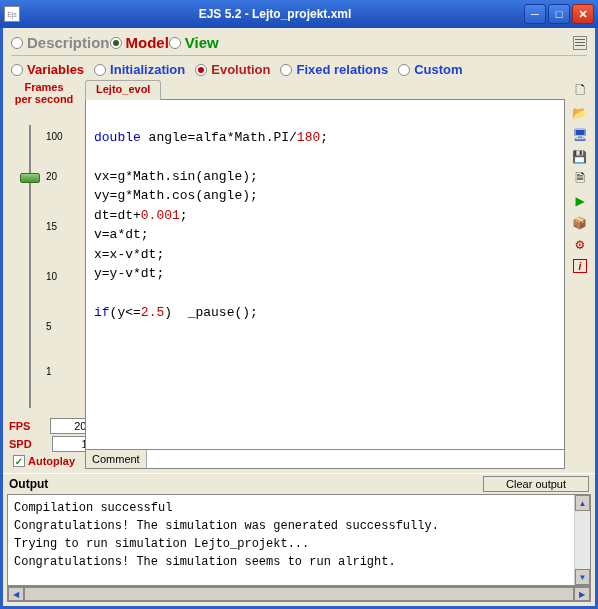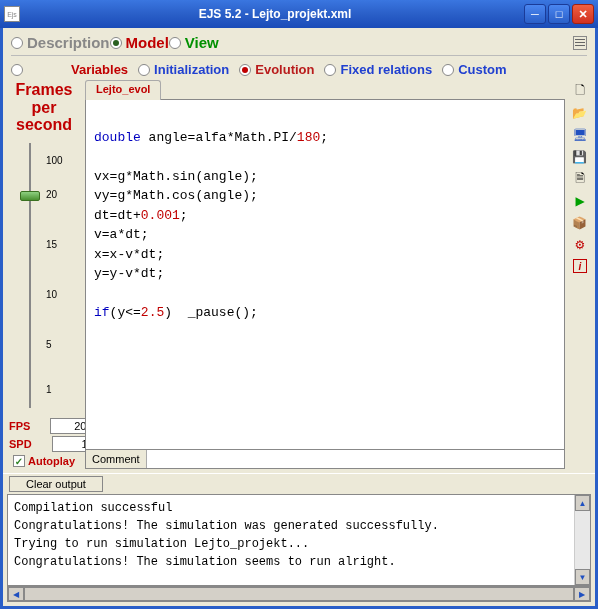--- a/index.html
+++ b/index.html
@@ -21,30 +21,30 @@
 .tab-desc { color: #888; }
 .tab-model { color: #c00000; }
 .tab-view { color: #009000; }
 .menu-icon { margin-left: auto; width: 14px; height: 14px; border: 1px solid #888; display: flex; flex-direction: column; justify-content: space-around; padding: 1px; }
 .menu-icon span { height: 1px; background: #666; }
 
 .hr { height: 1px; background: #bbb; margin: 2px 8px; }
 
 .sub-tabs { display: flex; align-items: center; padding: 4px 8px 2px 8px; gap: 10px; font-size: 13px; font-weight: bold; }
 .sub-tabs .radio-circle.selected::after { background: #c00000; }
-.sub-vars { color: #c00000; margin-left: 44px; }
+.sub-vars { color: #c00000; }
 .sub-init { color: #2040d0; }
 .sub-evol { color: #b91c1c; }
 .sub-fixed { color: #2040d0; }
 .sub-custom { color: #2040d0; }
 
 .main-area { display: flex; flex: 1; padding: 0 4px; gap: 4px; overflow: hidden; }
 
 .left-panel { width: 74px; display: flex; flex-direction: column; align-items: center; padding: 2px; }
-.frames-label { color: #c00000; font-weight: bold; font-size: 16px; text-align: center; line-height: 1.1; margin-bottom: 1px; }
+.frames-label { color: #c00000; font-weight: bold; font-size: 11px; text-align: center; line-height: 1.1; margin-bottom: 12px; }
 .slider-area { flex: 1; display: flex; align-items: stretch; gap: 4px; padding: 4px 0; }
 .slider-track { width: 24px; position: relative; display: flex; flex-direction: column; align-items: center; }
 .slider-line { position: absolute; width: 2px; background: #888; top: 4px; bottom: 4px; left: 11px; }
 .slider-thumb { position: absolute; width: 20px; height: 10px; background: linear-gradient(to bottom, #8ed080, #4a9030); border: 1px solid #3a7020; border-radius: 2px; left: 2px; }
 .slider-labels { width: 24px; position: relative; font-size: 10px; }
 .slider-lbl { position: absolute; left: 0; }
 .fps-row { display: flex; align-items: center; gap: 20px; width: 100%; margin-top: 2px; }
 .fps-lbl { color: #c00000; font-weight: bold; font-size: 11px; width: 26px; }
 .fps-input { flex: 1; border: 1px solid #888; background: #fff; text-align: right; padding: 1px 3px; font-size: 11px; width: 40px; }
 .autoplay-row { display: flex; align-items: center; gap: 3px; color: #c00000; font-weight: bold; font-size: 11px; margin-top: 3px; }
@@ -59,21 +59,21 @@
 .comment-row { display: flex; align-items: center; border: 1px solid #888; border-top: none; background: #ece9d8; }
 .comment-lbl { padding: 3px 6px; font-size: 11px; border-right: 1px solid #aaa; }
 .comment-input { flex: 1; border: none; background: #fff; padding: 3px; font-size: 11px; }
 
 .right-icons { width: 22px; display: flex; flex-direction: column; gap: 6px; padding: 4px 2px; align-items: center; }
 .side-icon { width: 16px; height: 16px; display: flex; align-items: center; justify-content: center; font-size: 12px; }
 
 .output-panel { border-top: 4px solid #ece9d8; }
 .output-header { display: flex; align-items: center; padding: 2px 6px; background: #ece9d8; border-top: 1px solid #fff; }
 .output-title { font-weight: bold; font-size: 12px; flex: 1; }
-.clear-btn { background: #ece9d8; border: 1px solid #888; padding: 1px 16px; font-size: 11px; }
+.clear-btn { background: #ece9d8; border: 1px solid #888; padding: 1px 22px; font-size: 11px; }
 .output-box { background: #fff; border: 1px solid #888; margin: 0 4px; height: 92px; position: relative; display: flex; }
 .output-text { flex: 1; padding: 4px 6px; font-family: 'Courier New', monospace; font-size: 12px; line-height: 1.5; white-space: pre; overflow: hidden; }
 .vscroll { width: 16px; background: #e8e8e8; border-left: 1px solid #ccc; position: relative; }
 .vscroll-up { width: 100%; height: 16px; background: #d4d0c8; border: 1px solid #888; display: flex; align-items: center; justify-content: center; font-size: 8px; color: #2050c0; }
 .hscroll { height: 16px; background: #e8e8e8; border: 1px solid #888; margin: 0 4px 4px 4px; display: flex; align-items: center; }
 .hscroll-btn { width: 16px; height: 100%; background: #d4d0c8; border: 1px solid #888; display: flex; align-items: center; justify-content: center; font-size: 8px; color: #2050c0; }
 .hscroll-thumb { flex: 1; height: 100%; background: #d4d0c8; border: 1px solid #888; margin: 0; }
 </style>
 </head>
 <body>
@@ -140,21 +140,21 @@
     <div class="left-panel">
       <div class="frames-label">
         <span>Frames</span><br><span>per second</span>
       </div>
       <div class="slider-area">
         <div class="slider-track">
           <div class="slider-line"></div>
           <div class="slider-thumb" style="top:52px;"></div>
         </div>
         <div class="slider-labels" id="slider-labels">
-            <div class="slider-lbl" style="top: 16px;">100</div>
+            <div class="slider-lbl" style="top: 10px;">100</div>
             <div class="slider-lbl" style="top: 50px;">20</div>
             <div class="slider-lbl" style="top: 100px;">15</div>
             <div class="slider-lbl" style="top: 150px;">10</div>
             <div class="slider-lbl" style="top: 200px;">5</div>
             <div class="slider-lbl" style="top: 245px;">1</div>
           </div>
       </div>
       <div class="fps-row">
         <span class="fps-lbl">FPS</span>
         <input class="fps-input" value="20" style="">
@@ -189,20 +189,21 @@
       <div class="side-icon" style="color:#00a000;">▶</div>
       <div class="side-icon" style="color:#a06020;">📦</div>
       <div class="side-icon" style="color:#c00000;">⚙</div>
       <div class="side-icon" style="color:#c00000;border:1px solid #c00000;width:14px;height:14px;font-size:10px;font-style:italic;font-weight:bold;">i</div>
     </div>
 
   </div>
 
   <div class="output-panel">
     <div class="output-header">
+      <span class="output-title">Output</span>
       <button class="clear-btn">Clear output</button>
     </div>
     <div class="output-box">
       <div class="output-text" id="output-text">Compilation successful
 Congratulations! The simulation was generated successfully.
 Trying to run simulation Lejto_projekt...
 Congratulations! The simulation seems to run alright.</div>
       <div class="vscroll">
         <div class="vscroll-up">▲</div>
         <div class="vscroll-up" style="position:absolute;bottom:0;">▼</div>

